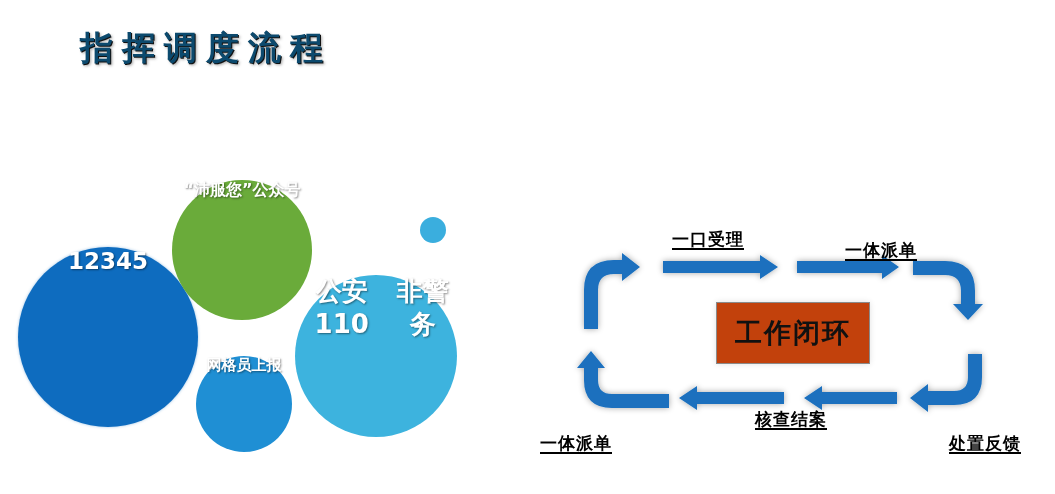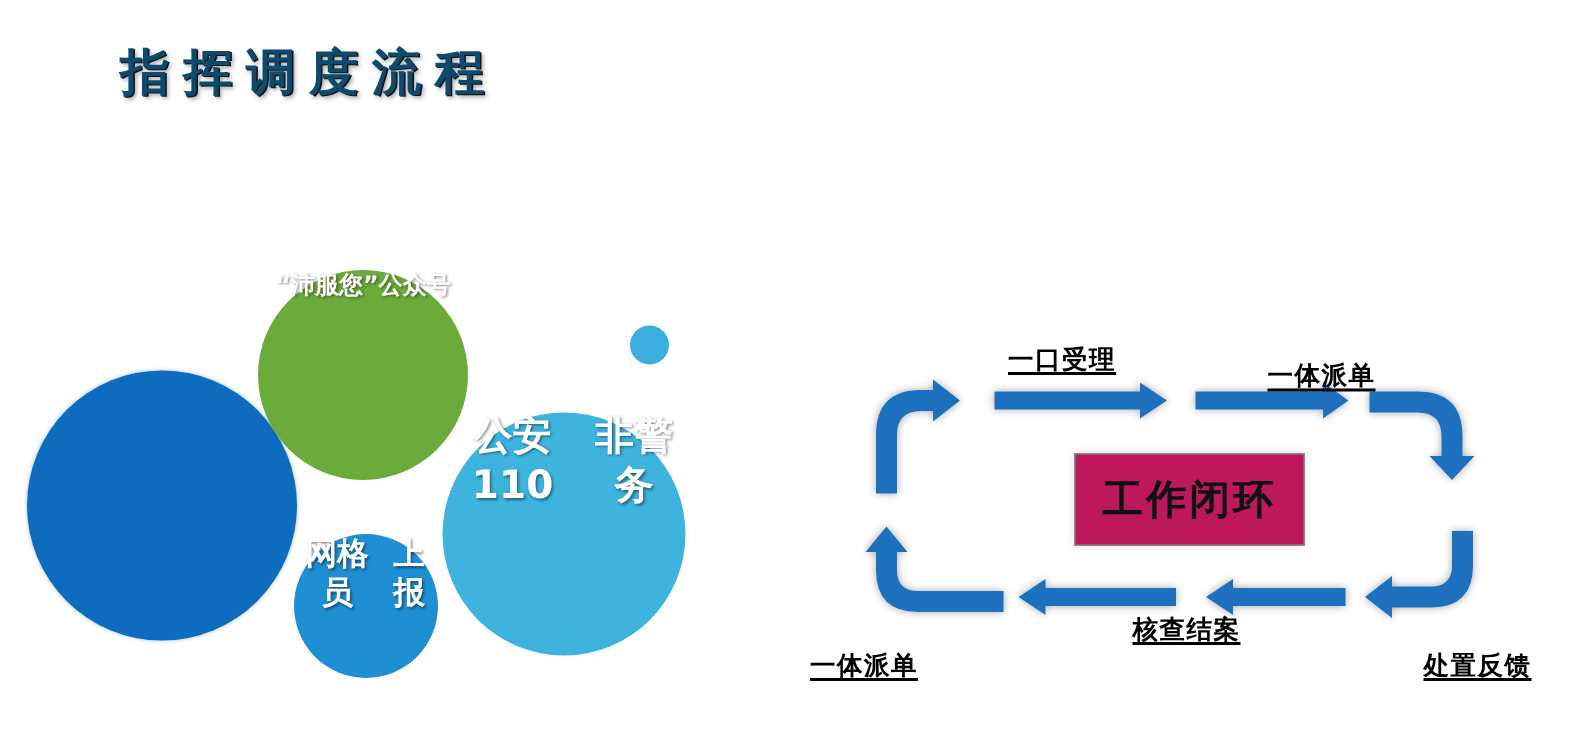--- a/index.html
+++ b/index.html
@@ -6,39 +6,40 @@
   body { width:1055px; height:494px; background:#ffffff; position:relative; overflow:hidden;
          font-family:"DejaVu Sans", "Liberation Sans", sans-serif; }
   .title { position:absolute; left:80px; top:26px; font-size:33px; font-weight:900; letter-spacing:9px;
            color:#0c4a6e; text-shadow:1px 1px 0 #111, 2px 2px 3px rgba(0,0,0,0.35); }
   .circle { position:absolute; border-radius:50%; display:flex; flex-direction:row;
             align-items:flex-start; justify-content:center; color:#fff; font-weight:bold; text-align:center;
             text-shadow:1px 1px 2px rgba(0,0,0,0.45); line-height:1.25; }
   .flow-label { position:absolute; font-size:17px; font-weight:bold; color:#000000; text-decoration:underline;
                 text-underline-offset:3px; text-decoration-thickness:2px; letter-spacing:1px; }
   .center-box { position:absolute; left:716px; top:302px; width:152px; height:60px; border:1px solid #8a8a8a;
-                background:#be185d; display:flex; align-items:center; justify-content:center;
+                background:#c2410c; display:flex; align-items:center; justify-content:center;
                 font-size:27px; font-weight:900; color:#111; letter-spacing:2px;
                 box-shadow:0 0 6px rgba(0,0,0,0.12);text-align:right; }
   svg.flow { position:absolute; left:0; top:0; }
 </style>
 </head>
 <body>
 
 <div class="title">指挥调度流程</div>
 
 <div class="circle" style="left:18px;top:247px;width:180px;height:180px;background:#0e6cbf;font-size:23px;box-shadow:0 0 3px rgba(14,108,191,0.4);">
+  <span>12345</span>
 </div>
 
 <div class="circle" style="left:172px;top:180px;width:140px;height:140px;background:#6aab3a;font-size:16px;">
   <span>“沛服您”</span>
   <span>公众号</span>
 </div>
 
-<div class="circle" style="left:196px;top:356px;width:96px;height:96px;background:#1f8fd4;font-size:21px;">
+<div class="circle" style="left:196px;top:356px;width:96px;height:96px;background:#1f8fd4;font-size:15px;">
   <span>网格员</span>
   <span>上报</span>
 </div>
 
 <div class="circle" style="left:295px;top:275px;width:162px;height:162px;background:#3db3de;font-size:26px;">
   <span>公安110</span>
   <span>非警务</span>
 </div>
 
 <div class="circle" style="left:420px;top:217px;width:26px;height:26px;background:#3aaede;"></div>

